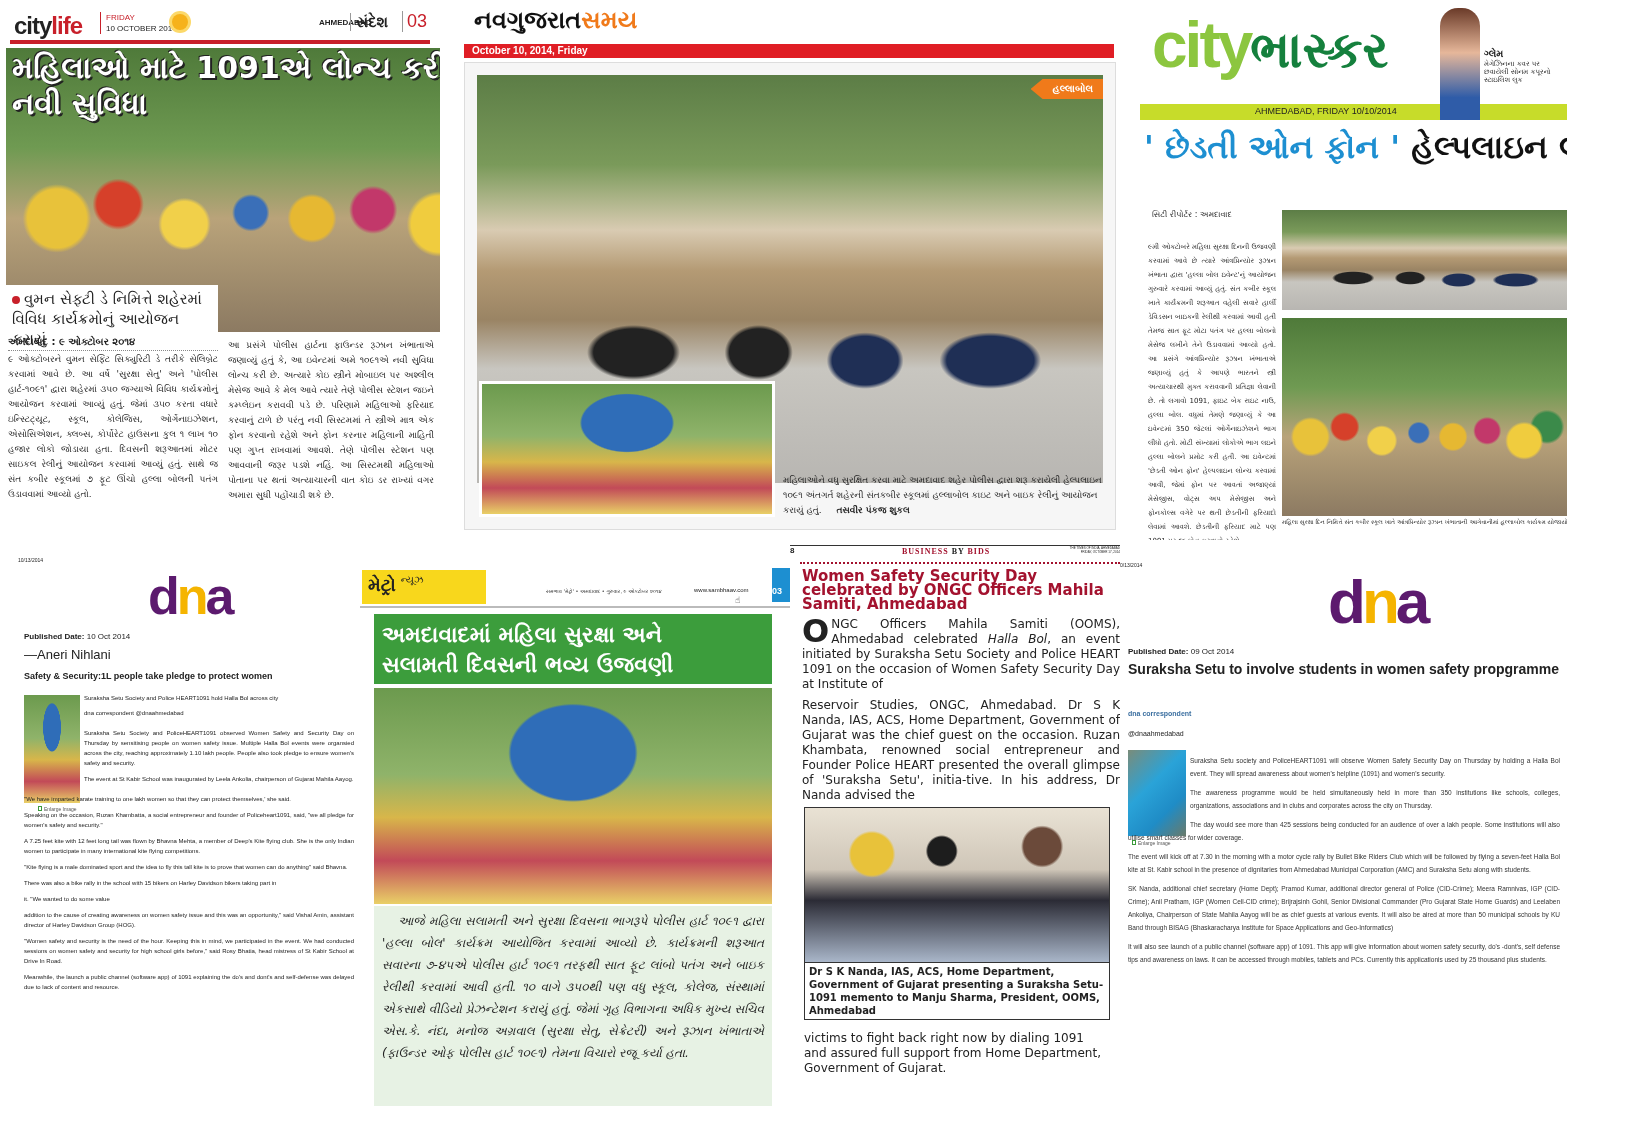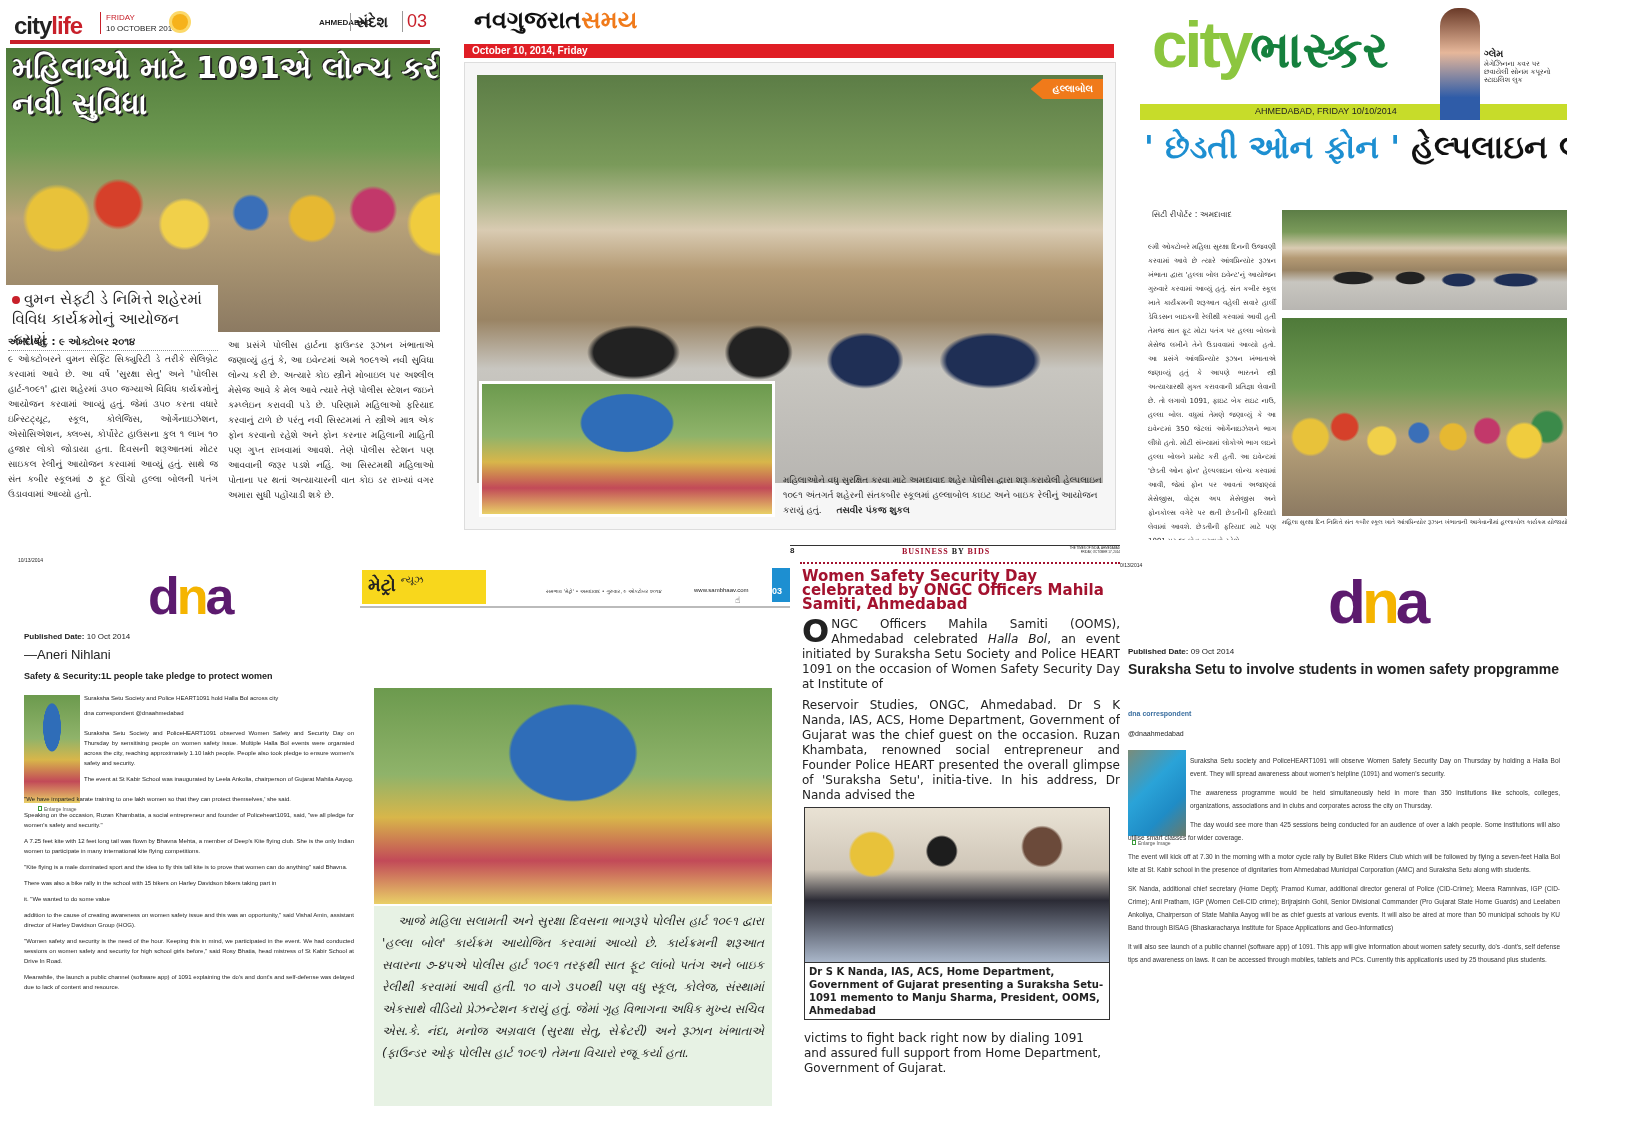--- a/index.html
+++ b/index.html
@@ -142,20 +142,24 @@
   <div style="position:absolute;left:0;top:0;width:430px;height:40px;border-bottom:2px solid #bbb;">
     <div style="position:absolute;left:2px;top:2px;width:124px;height:34px;background:#f8d71c;padding:4px 6px;">
       <span style="font:bold 18px 'DejaVu Sans',sans-serif;">મેટ્રો</span>
       <span style="font:10px 'DejaVu Sans',sans-serif;vertical-align:top;">ન્યૂઝ</span>
     </div>
     <span style="position:absolute;left:186px;top:20px;font:5px 'DejaVu Sans',sans-serif;">સમભાવ 'મેટ્રો' • અમદાવાદ • ગુરુવાર, ૯ ઓક્ટોબર ૨૦૧૪</span>
     <a style="position:absolute;left:334px;top:19px;font:6px 'Liberation Sans',sans-serif;color:#222;">www.sambhaav.com</a>
     <span style="position:absolute;left:375px;top:27px;font:9px 'DejaVu Sans',sans-serif;">☝</span>
     <span style="position:absolute;left:412px;top:0;width:18px;height:34px;background:#1d8fd1;color:#fff;font:bold 9px 'Liberation Sans',sans-serif;padding-top:18px;">03</span>
   </div>
+  <div style="position:absolute;left:14px;top:46px;width:398px;height:70px;background:#3c9d3c;color:#fff;font:bold 22px 'DejaVu Sans',sans-serif;line-height:30px;padding:6px 8px;">
+    <div>અમદાવાદમાં મહિલા સુરક્ષા અને</div>
+    <div>સલામતી દિવસની ભવ્ય ઉજવણી</div>
+  </div>
   <div class="photo kite" style="left:14px;top:120px;width:398px;height:216px;"></div>
   <div style="position:absolute;left:14px;top:338px;width:398px;height:200px;background:#e7f2e4;padding:4px 8px;font:italic 12px 'DejaVu Sans',sans-serif;line-height:22px;text-align:justify;text-indent:16px;">આજે મહિલા સલામતી અને સુરક્ષા દિવસના ભાગરૂપે પોલીસ હાર્ટ ૧૦૯૧ દ્વારા 'હલ્લા બોલ' કાર્યક્રમ આયોજિત કરવામાં આવ્યો છે. કાર્યક્રમની શરૂઆત સવારના ૭-૪૫એ પોલીસ હાર્ટ ૧૦૯૧ તરફથી સાત ફૂટ લાંબો પતંગ અને બાઇક રેલીથી કરવામાં આવી હતી. ૧૦ વાગે ૩૫૦થી પણ વધુ સ્કૂલ, કોલેજ, સંસ્થામાં એકસાથે વીડિયો પ્રેઝન્ટેશન કરાયું હતું. જેમાં ગૃહ વિભાગના અધિક મુખ્ય સચિવ એસ.કે. નંદા, મનોજ અગ્રવાલ (સુરક્ષા સેતુ, સેક્રેટરી) અને રૂઝાન ખંભાતાએ (ફાઉન્ડર ઓફ પોલીસ હાર્ટ ૧૦૯૧) તેમના વિચારો રજૂ કર્યા હતા.</div>
 </div>
 
 <div class="clip" style="left:790px;top:545px;width:330px;height:540px;">
   <div style="position:absolute;left:0;top:0;width:330px;height:12px;border-top:1px solid #333;">
     <span style="position:absolute;left:0;top:0;font:bold 8px 'Liberation Sans',sans-serif;">8</span>
     <span style="position:absolute;left:112px;top:1px;font:bold 8px 'Liberation Serif',serif;letter-spacing:1px;">
       <span style="color:#a3122e">BUSINESS</span> <span>BY</span> <span style="color:#a3122e">BIDS</span>
     </span>

